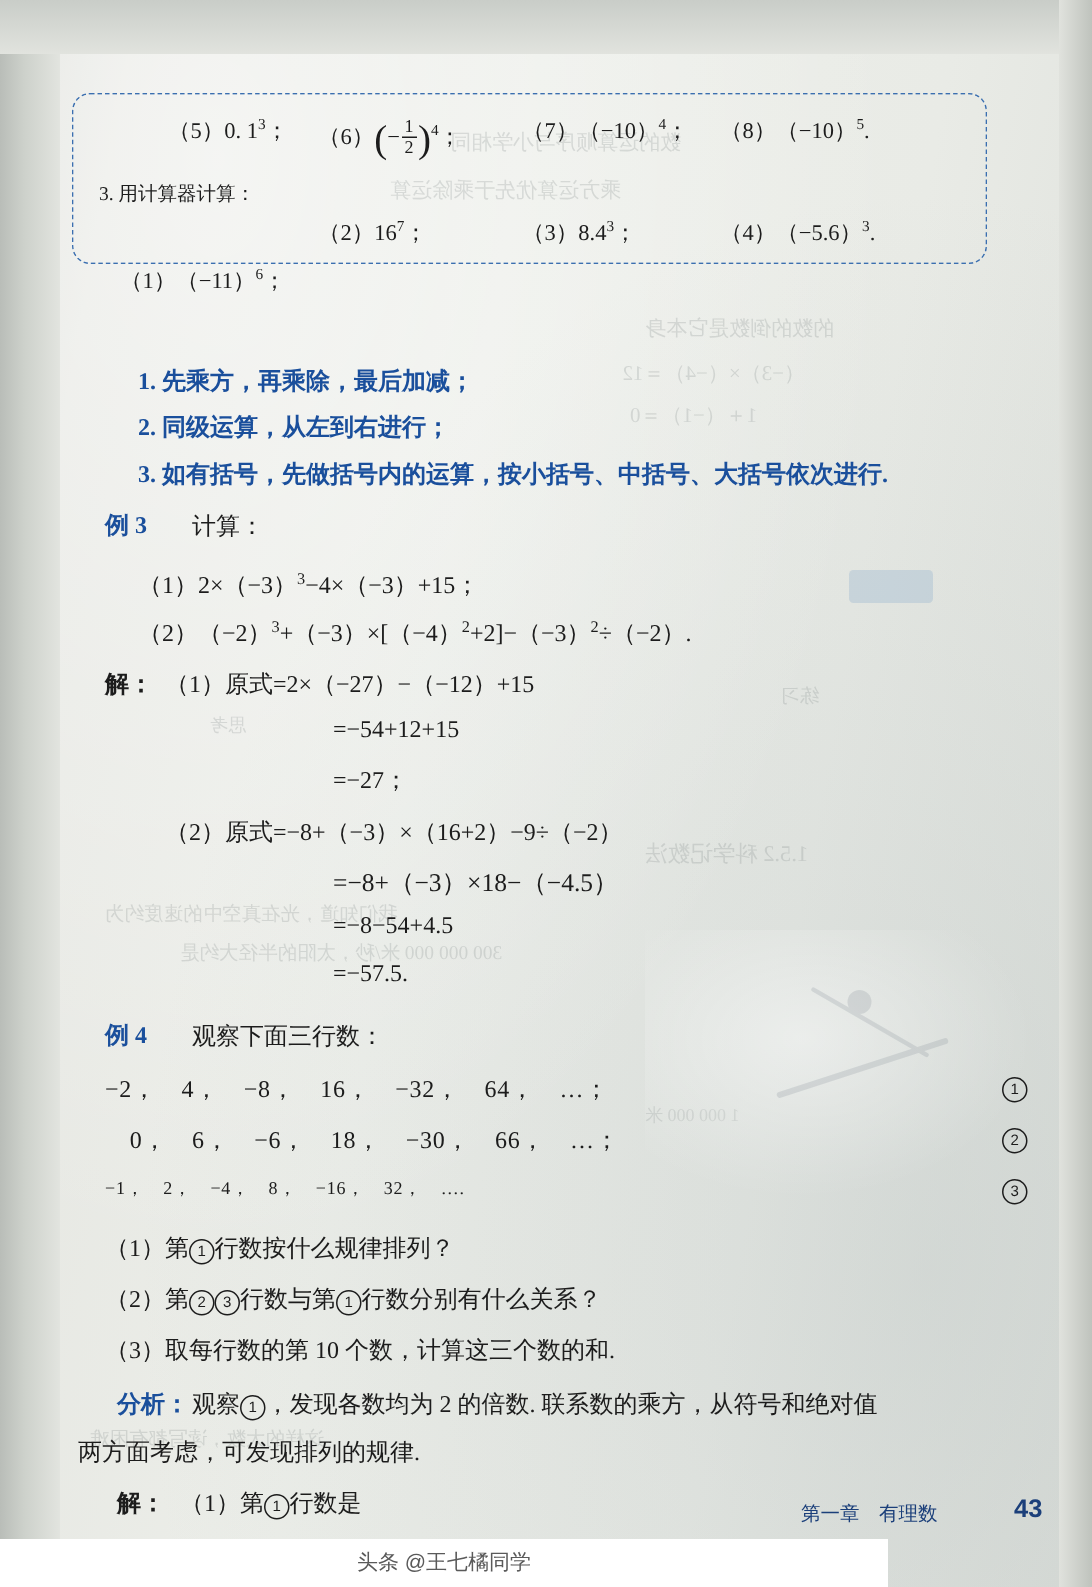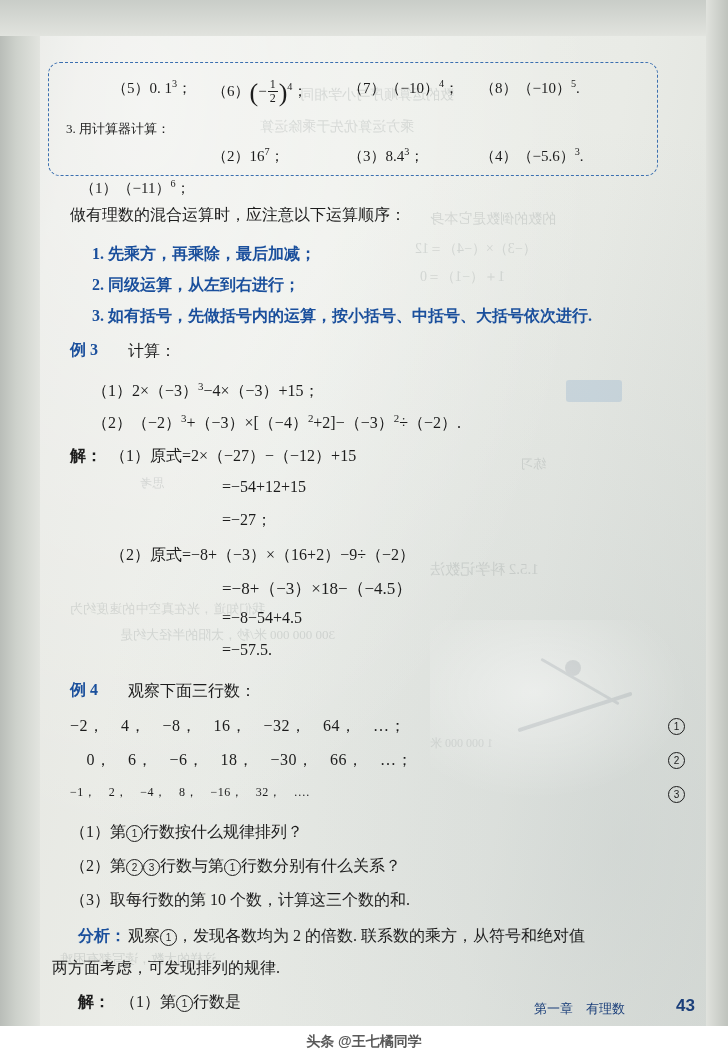--- a/index.html
+++ b/index.html
@@ -75,22 +75,22 @@
 
   .footer-left{
     position:absolute;left:534px;top:1000px;font-size:13px;color:#1b3f7a;
     font-family:"Liberation Sans",sans-serif;
   }
   .footer-page{
     position:absolute;left:676px;top:996px;font-size:17px;color:#1b3f7a;font-weight:bold;
     font-family:"Liberation Sans",sans-serif;
   }
   .watermark-bar{
-    position:absolute;left:0;bottom:0;width:728px;height:32px;
-    background:#ffffff;display:flex;align-items:center;justify-content:center;font-weight:bold;
+    position:absolute;left:0;bottom:0;width:592px;height:32px;
+    background:#ffffff;display:flex;align-items:center;justify-content:center;
   }
   .watermark-text{
     font-size:14px;color:#5a5a5a;font-family:"Liberation Sans",sans-serif;
   }
   .photo-glare{
     position:absolute;left:430px;top:620px;width:260px;height:180px;
     background:radial-gradient(ellipse at 40% 40%, rgba(255,255,255,.45), rgba(255,255,255,0) 70%);
     pointer-events:none;
   }
   .bleed-img{
@@ -159,21 +159,20 @@
     <div class="line sz" style="left:212px;top:146px;">
       （2）16<sup>7</sup>；
     </div>
     <div class="line sz" style="left:348px;top:146px;">
       （3）8.4<sup>3</sup>；
     </div>
     <div class="line sz" style="left:480px;top:146px;">
       （4）（−5.6）<sup>3</sup>.
     </div>
 
-    <div class="line sz" style="left:70px;top:205px;font-size:16px;">做有理数的混合运算时，应注意以下运算顺序：</div>
     <div class="line bluebold" style="left:92px;top:244px;font-size:16px;">1. 先乘方，再乘除，最后加减；</div>
     <div class="line bluebold" style="left:92px;top:275px;font-size:16px;">2. 同级运算，从左到右进行；</div>
     <div class="line bluebold" style="left:92px;top:306px;font-size:16px;">3. 如有括号，先做括号内的运算，按小括号、中括号、大括号依次进行.</div>
 
     <div class="line exnum" style="left:70px;top:340px;">例 3</div>
     <div class="line sz" style="left:128px;top:341px;font-size:16px;">计算：</div>
 
     <div class="line sz" style="left:92px;top:380px;font-size:16px;">
       （1）2×（−3）<sup>3</sup>−4×（−3）+15；
     </div>

